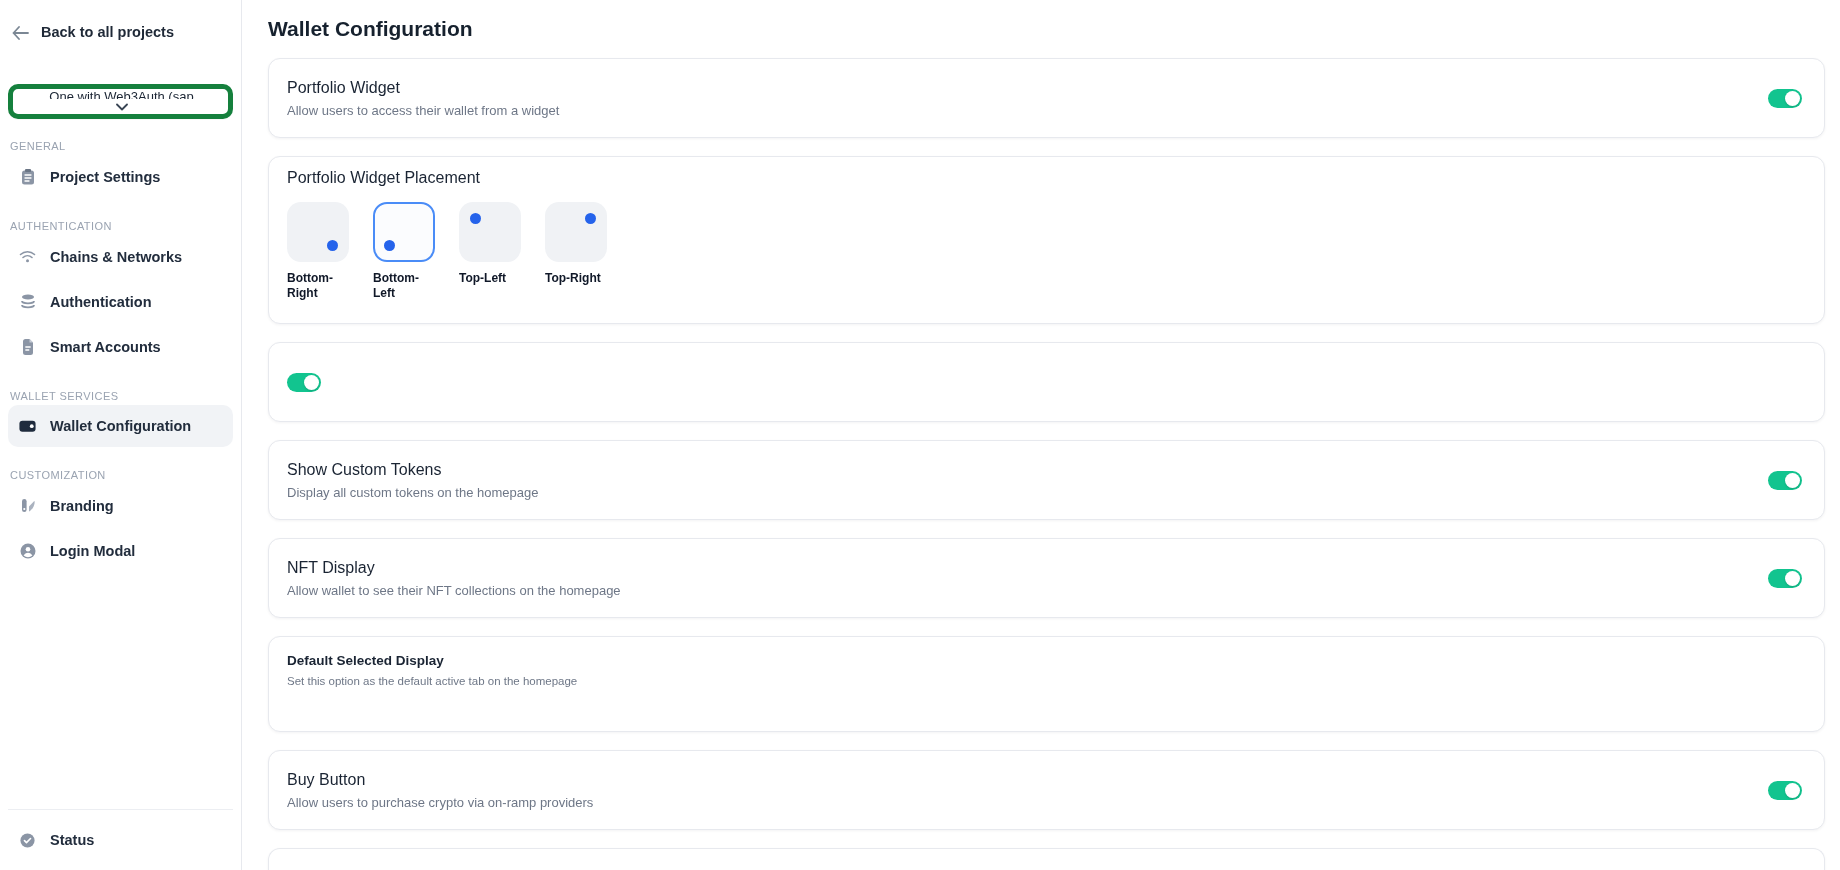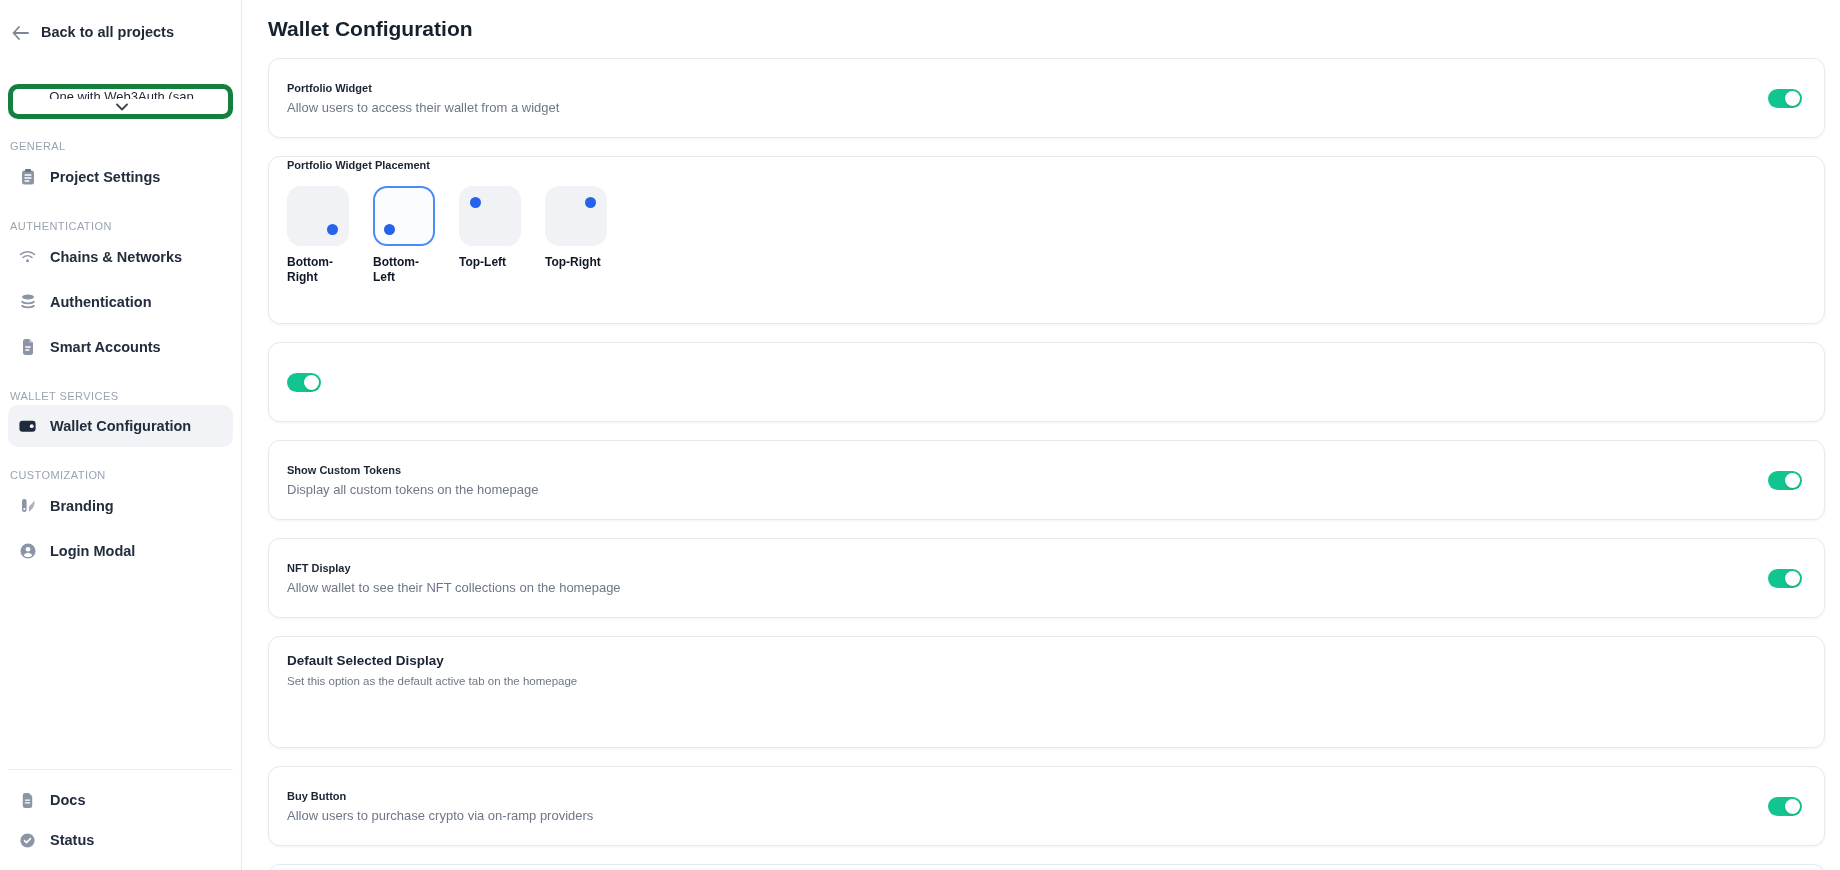--- a/index.html
+++ b/index.html
@@ -85,39 +85,39 @@
     background: #fff;
     border: 1px solid var(--card-border);
     border-radius: 12px;
     box-shadow: 0 1px 3px rgba(16,24,40,.05);
     padding: 0 22px 0 18px;
   }
   .card.toggle-card {
     height: 80px;
     display: flex; align-items: center; justify-content: space-between;
   }
-  .card-title { font-size: 11px; font-weight: 700; color: #1a2433; }
+  .card-title { font-size: 16px; font-weight: 400; color: #1a2433; }
   .card-desc { font-size: 13px; color: var(--desc); margin-top: 6px; }
 
   
   .toggle {
     width: 34px; height: 19px; border-radius: 10px;
     background: #cfd5dd; position: relative; cursor: pointer; flex: none;
   }
   .toggle.on { background: var(--green); }
   .toggle .knob {
     position: absolute; top: 2px; left: 2px;
     width: 15px; height: 15px; border-radius: 50%;
     background: #fff; box-shadow: 0 1px 2px rgba(0,0,0,.15);
     transition: left .1s;
   }
   .toggle.on .knob { left: 17px; }
 
   
-  .card.placement-card { height: 168px; padding-top: 2px; }
+  .card.placement-card { height: 168px; padding-top: 12px; }
   .placement-row { display: flex; gap: 24px; margin-top: 15px; }
   .placement-option { width: 62px; cursor: pointer; }
   .placement-box {
     width: 62px; height: 60px; border-radius: 14px;
     background: #f0f2f5; position: relative;
     border: 2px solid transparent;
   }
   .placement-option.selected .placement-box {
     background: #fbfcfe; border-color: var(--sel-border);
   }
@@ -128,21 +128,21 @@
   .dot-bottom-right .placement-dot { right: 9px; bottom: 9px; }
   .dot-bottom-left  .placement-dot { left: 9px; bottom: 9px; }
   .dot-top-left     .placement-dot { left: 9px; top: 9px; }
   .dot-top-right    .placement-dot { right: 9px; top: 9px; }
   .placement-label {
     margin-top: 9px; font-size: 12px; font-weight: 700; color: #101828;
     line-height: 15px;
   }
 
   
-  .card.select-card { height: 112px; padding-top: 16px; }
+  .card.select-card { height: 96px; padding-top: 16px; }
   .field-label { font-size: 13.5px; font-weight: 700; color: #1a2433; }
   .select-control {
     margin-top: 10px; height: 38px;
     border: 1px solid #e3e7ec; border-radius: 10px;
     background: #f8fafb;
     display: flex; align-items: center; justify-content: space-between;
     padding: 0 16px 0 16px;
     font-size: 13.5px; color: #1a2433; cursor: pointer;
   }
   .helper-text { font-size: 11.5px; color: #6e7787; margin-top: 7px; }
@@ -252,29 +252,20 @@
       <svg width="18" height="18" viewBox="0 0 18 18" fill="none">
         <circle cx="9" cy="9" r="7.5" fill="#8b95a5"></circle>
         <circle cx="9" cy="7.2" r="2.3" fill="#fff"></circle>
         <path d="M4.6 13.6c.9-1.9 2.6-2.9 4.4-2.9s3.5 1 4.4 2.9a7.5 7.5 0 0 1-8.8 0z" fill="#fff"></path>
       </svg>
     </span>
     <span>Login Modal</span>
   </div>
 
   <div class="side-footer">
-    <div class="nav-item">
-      <span class="nav-icon">
-        <svg width="17" height="17" viewBox="0 0 18 18" fill="none">
-          <path d="M4 3.5A2.5 2.5 0 0 1 6.5 1h4L14 4.5v10A2.5 2.5 0 0 1 11.5 17h-5A2.5 2.5 0 0 1 4 14.5v-11z" fill="#8b95a5"></path>
-          <path d="M6.8 8.5h4.4M6.8 11.5h4.4" stroke="#fff" stroke-width="1.3" stroke-linecap="round"></path>
-        </svg>
-      </span>
-      <span>Docs</span>
-    </div>
     <div class="nav-item">
       <span class="nav-icon">
         <svg width="17" height="17" viewBox="0 0 18 18" fill="none">
           <circle cx="9" cy="9" r="7.5" fill="#8b95a5"></circle>
           <path d="M5.8 9.2l2.1 2.1 4.3-4.4" stroke="#fff" stroke-width="1.7" stroke-linecap="round" stroke-linejoin="round"></path>
         </svg>
       </span>
       <span>Status</span>
     </div>
   </div>

